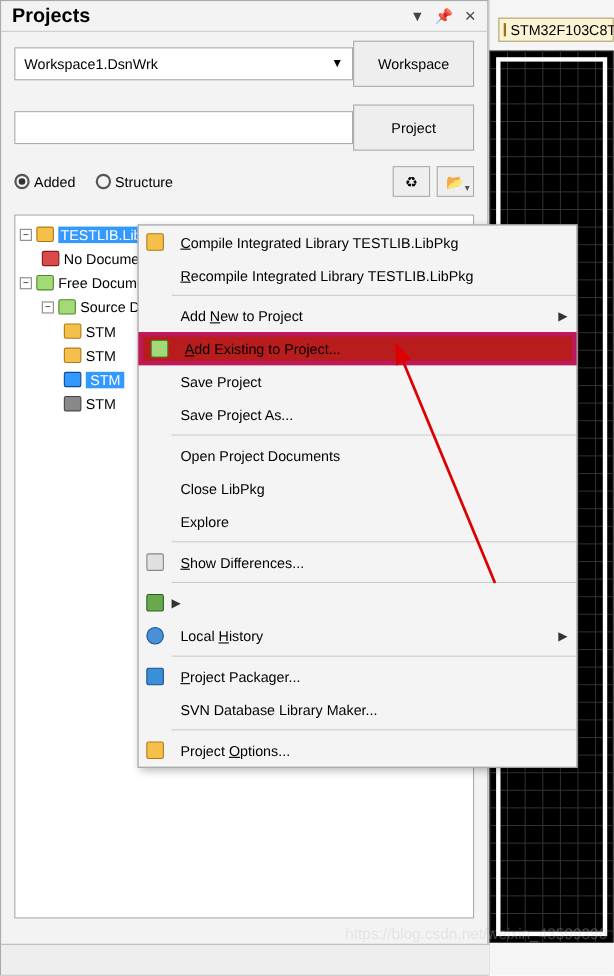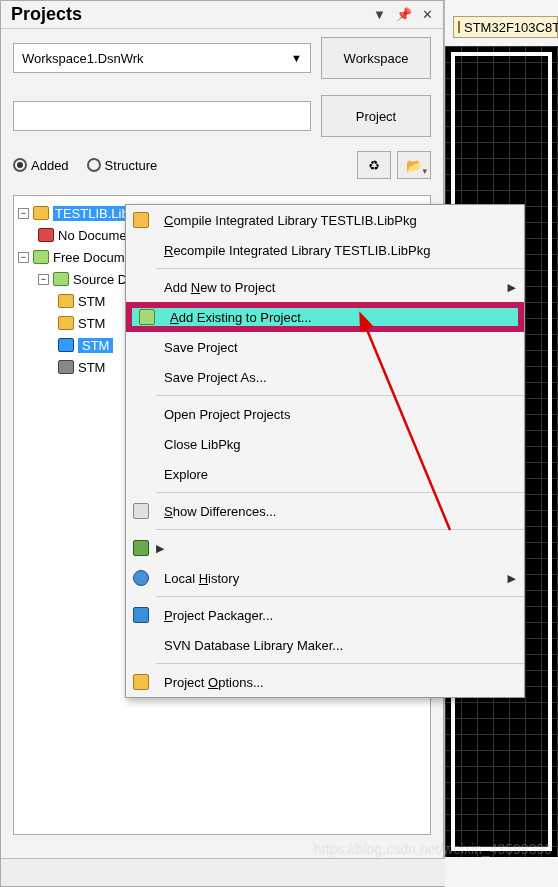--- a/index.html
+++ b/index.html
@@ -14,21 +14,21 @@
     background-size: 16px 16px; }
   .editor-canvas::before { content:""; position:absolute; inset:6px; border:4px solid #fff; }
 
   
   .projects-panel { position: absolute; left: 0; top: 0; width: 444px; height: 887px; background: #f3f3f3; border: 1px solid #aaa; }
   .panel-header { height: 28px; display: flex; align-items: center; justify-content: space-between; padding: 0 10px; border-bottom: 1px solid #ccc; }
   .panel-title { font-weight: bold; font-size: 18px; }
   .panel-controls { display: flex; gap: 10px; color: #444; }
   .panel-controls span { cursor: pointer; }
 
-  .row { display: flex; align-items: center; padding: 8px 12px; gap: 10px; }
+  .row { display: flex; align-items: center; padding: 8px 12px; }
   .ws-select { flex: 1; height: 30px; border: 1px solid #aaa; background: #fff; display: flex; align-items: center; padding: 0 8px; justify-content: space-between; }
   .ws-select .caret { font-size: 11px; }
   .btn { width: 110px; height: 42px; border: 1px solid #aaa; background: #eee; display: flex; align-items: center; justify-content: center; cursor: pointer; }
   .blank-box { flex: 1; height: 30px; border: 1px solid #aaa; background: #fff; }
 
   .filter-row { display: flex; align-items: center; padding: 6px 12px; gap: 18px; }
   .radio { width: 14px; height: 14px; border: 2px solid #555; border-radius: 50%; display: inline-flex; align-items: center; justify-content: center; margin-right: 4px; }
   .radio.checked::after { content:""; width:6px; height:6px; background:#333; border-radius:50%; }
   .filter-row label { display: flex; align-items: center; cursor: pointer; }
   .filter-btns { margin-left: auto; display: flex; gap: 6px; }
@@ -51,21 +51,21 @@
   .sel { background:#3399ff; color:#fff; }
 
   
   .ctx { position: absolute; left: 125px; top: 204px; width: 400px; background: #f4f4f4; border: 1px solid #999; box-shadow: 2px 3px 8px rgba(0,0,0,.3); z-index: 20; }
   .ctx-item { display:flex; align-items:center; height:30px; padding: 0 8px 0 0; cursor:pointer; }
   .ctx-item .gutter { width: 30px; height: 100%; display:flex; align-items:center; justify-content:center; }
   .ctx-item .lbl { flex:1; padding-left: 8px; }
   .ctx-item .arrow { font-size: 11px; color:#333; }
   .u { text-decoration: underline; text-decoration-skip-ink: none; }
   .ctx-sep { height:1px; margin:3px 0 3px 30px; background:#ccc; }
-  .ctx-item.hl { background:#5eead4; border:6px solid #be185d; height:30px; }
+  .ctx-item.hl { background:#b91c1c; border:4px solid #be185d; height:30px; }
   .gutter svg, .gutter .gi { width:16px; height:16px; }
   .gi { border-radius:2px; }
   .gi-compile { background:#f5c04a; border:1px solid #b07a10; }
   .gi-add { background:#a3d977; border:1px solid #4a8a2a; }
   .gi-diff { background:#e0e0e0; border:1px solid #888; }
   .gi-vc { background:#6aa84f; border:1px solid #27641a; }
   .gi-hist { background:#4a90d9; border:1px solid #15508a; border-radius:50%; }
   .gi-pack { background:#3a8fd9; border:1px solid #15508a; }
   .gi-opts { background:#f5c04a; border:1px solid #b07a10; }
 
@@ -203,21 +203,21 @@
       <span class="gutter"></span>
       <span class="lbl">Save Project</span>
     </div>
   <div class="ctx-item">
       <span class="gutter"></span>
       <span class="lbl">Save Project As...</span>
     </div>
   <div class="ctx-sep"></div>
   <div class="ctx-item">
       <span class="gutter"></span>
-      <span class="lbl">Open Project Projects</span>
+      <span class="lbl">Open Project Documents</span>
     </div>
   <div class="ctx-item">
       <span class="gutter"></span>
       <span class="lbl">Close LibPkg</span>
     </div>
   <div class="ctx-item">
       <span class="gutter"></span>
       <span class="lbl">Explore</span>
     </div>
   <div class="ctx-sep"></div>

